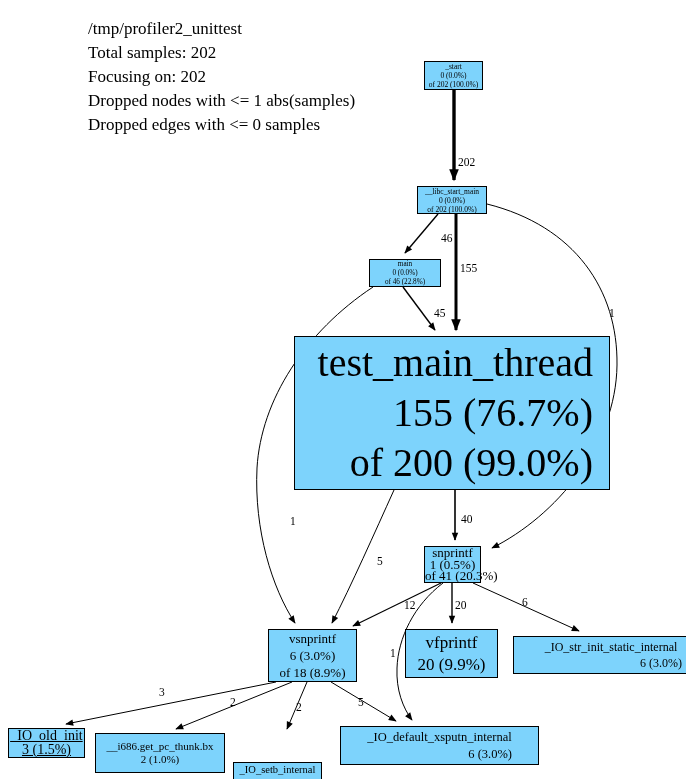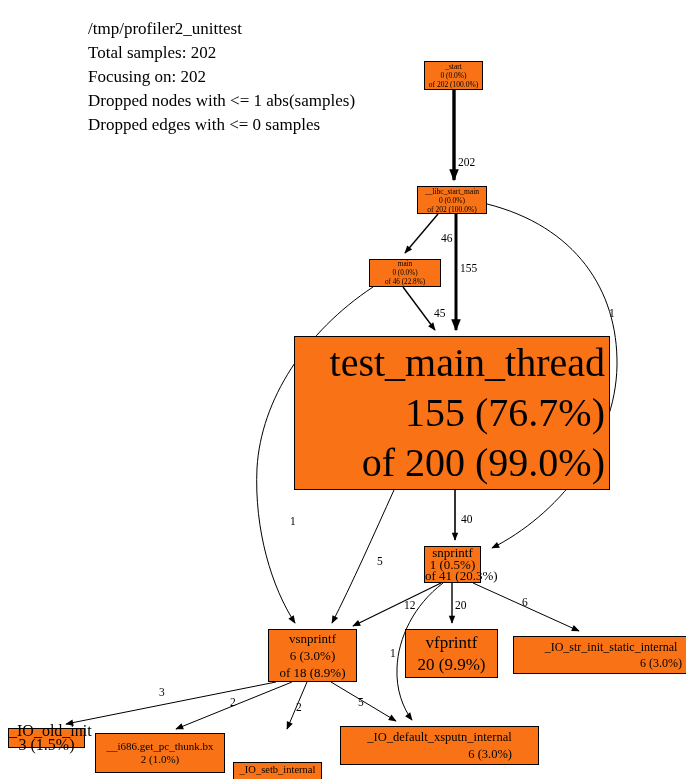--- a/index.html
+++ b/index.html
@@ -14,21 +14,21 @@
   .e { fill:none; stroke:#000; marker-end:url(#arw); }
   .eB { fill:none; stroke:#000; marker-end:url(#arwB); }
   .w35 { stroke-width:3.4; }
   .w30 { stroke-width:3; }
   .w16 { stroke-width:1.6; }
   .w14 { stroke-width:1.4; }
   .w12 { stroke-width:1.2; }
   .w10 { stroke-width:1; }
   .elbl { font-family:"Liberation Serif", serif; font-size:11.5px; fill:#000; }
 
-  .node { position:absolute; background:#f97316; border:1px solid #000;
+  .node { position:absolute; background:#7dd3fc; border:1px solid #000;
           display:flex; flex-direction:column; justify-content:center;
           white-space:nowrap; }
   .node > div { width:100%; text-align:center; }
   .node > div.r { text-align:right; }
 </style>
 </head>
 <body>
 
 <div id="graph">
 
@@ -96,21 +96,21 @@
     <div>0 (0.0%)</div>
     <div>of 202 (100.0%)</div>
   </div>
 
   <div class="node" style="left:369px;top:259px;width:72px;height:28px;font-size:7.2px;line-height:9px;">
     <div>main</div>
     <div>0 (0.0%)</div>
     <div>of 46 (22.8%)</div>
   </div>
 
-  <div class="node" style="left:294px;top:336px;width:316px;height:154px;font-size:40px;line-height:50px;padding-right:4px;">
+  <div class="node" style="left:294px;top:336px;width:316px;height:154px;font-size:40px;line-height:50px;padding-right:16px;">
     <div class="r">test_main_thread</div>
     <div class="r">155 (76.7%)</div>
     <div class="r">of 200 (99.0%)</div>
   </div>
 
   <div class="node" style="left:424px;top:546px;width:57px;height:37px;font-size:13px;line-height:11.5px;">
     <div>snprintf</div>
     <div>1 (0.5%)</div>
     <div>of 41 (20.3%)</div>
   </div>
@@ -124,21 +124,21 @@
   <div class="node" style="left:405px;top:629px;width:93px;height:49px;font-size:17px;line-height:22px;">
     <div>vfprintf</div>
     <div>20 (9.9%)</div>
   </div>
 
   <div class="node" style="left:513px;top:636px;width:196px;height:38px;font-size:12px;line-height:16px;">
     <div>_IO_str_init_static_internal</div>
     <div class="r" style="padding-right:26px;">6 (3.0%)</div>
   </div>
 
-  <div class="node" style="left:8px;top:728px;width:77px;height:20px;font-size:16px;line-height:14px;">
+  <div class="node" style="left:8px;top:728px;width:77px;height:30px;font-size:14px;line-height:14px;text-decoration:underline;">
     <div>_IO_old_init</div>
     <div>3 (1.5%)</div>
   </div>
 
   <div class="node" style="left:95px;top:733px;width:130px;height:40px;font-size:11px;line-height:13.5px;">
     <div>__i686.get_pc_thunk.bx</div>
     <div>2 (1.0%)</div>
   </div>
 
   <div class="node" style="left:233px;top:733px;width:89px;height:29px;font-size:10.5px;line-height:13.5px;margin-top:29px;">

